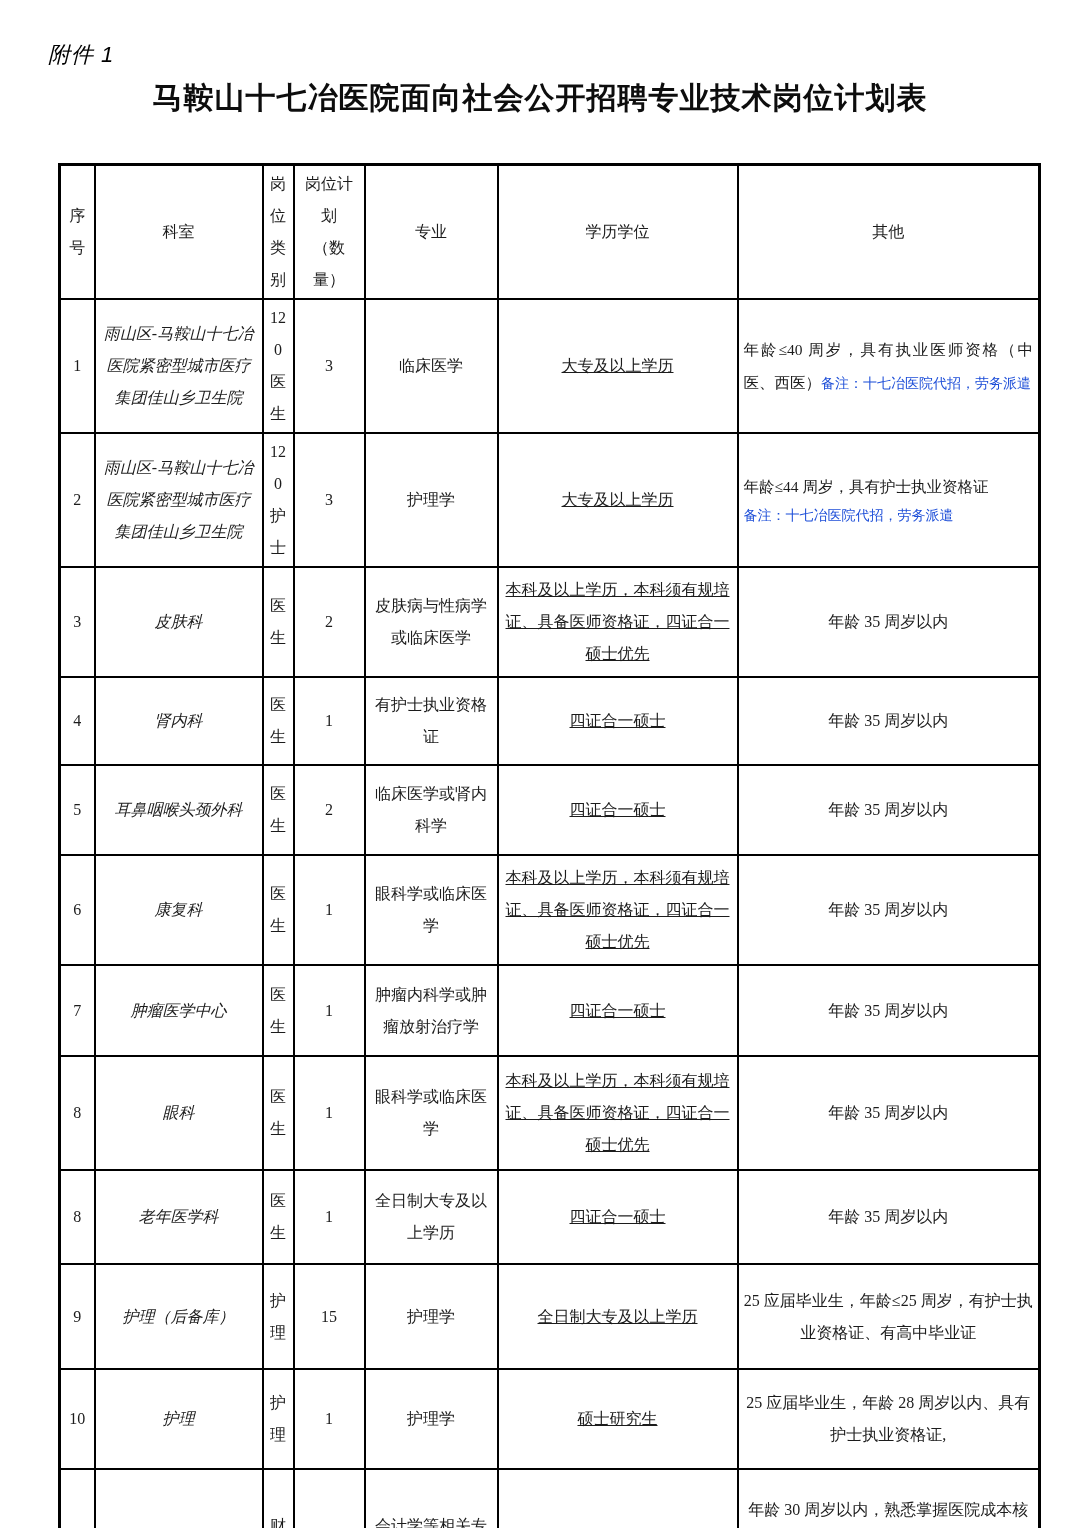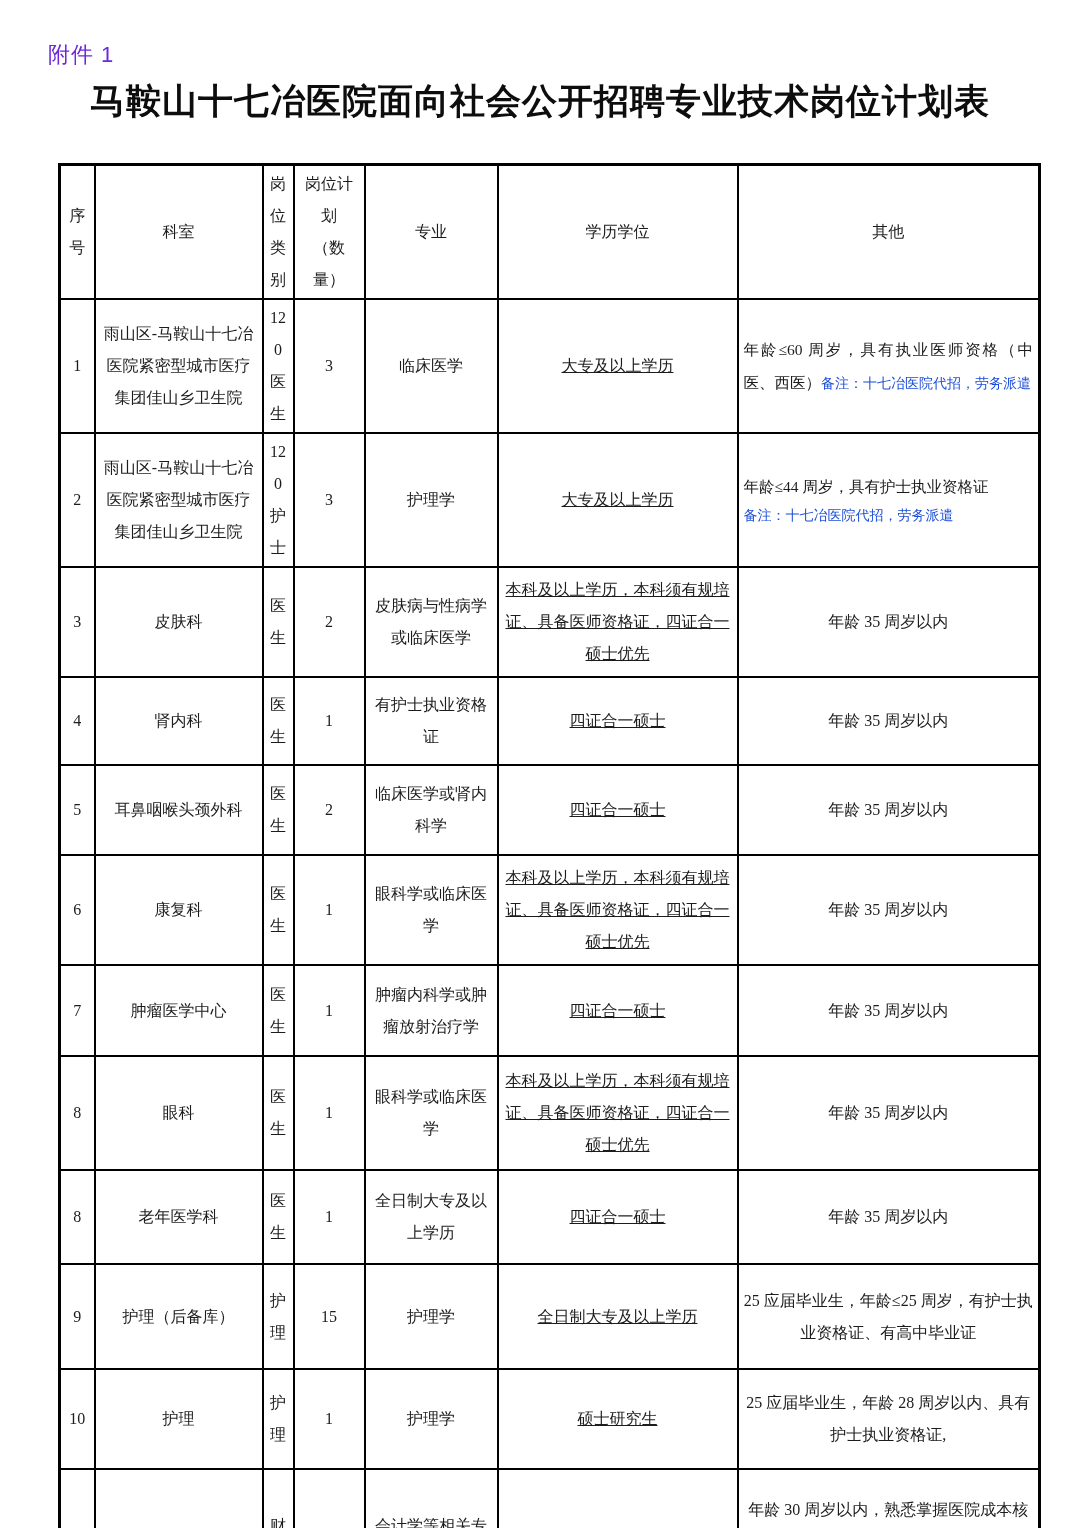--- a/index.html
+++ b/index.html
@@ -6,27 +6,27 @@
   body{
     width:1080px;height:1528px;
     background:#ffffff;
     color:#1c1c1c;
     font-family:"Liberation Serif","DejaVu Serif",serif;
     position:relative;
   }
   .attachment{
     position:absolute;top:40px;left:48px;
     font-family:"Liberation Sans","DejaVu Sans",sans-serif;
-    font-size:22px;letter-spacing:1px;color:#6d28d9;
+    font-size:22px;letter-spacing:1px;color:#000000;font-style:italic;
   }
   .doc-title{
     position:absolute;top:78px;left:0;width:1080px;
     text-align:center;
     font-family:"Liberation Sans","DejaVu Sans",sans-serif;
-    font-weight:bold;font-size:35px;color:#0d0d0d;
+    font-weight:bold;font-size:30px;color:#0d0d0d;
     letter-spacing:1px;
   }
   table.plan{
     position:absolute;top:163px;left:58px;
     width:980px;
     border-collapse:collapse;
     table-layout:fixed;
     border:3px solid #000;
   }
   table.plan td, table.plan th{
@@ -42,21 +42,21 @@
   }
   th.hdr{font-size:17px;}
   th.plan-hdr{white-space:pre-line;line-height:1.9;padding:2px 2px;}
   td.cat, th.cat{
     white-space:pre-line;
     line-height:1.75;
     padding:2px 1px;
     font-size:16px;
   }
   td.idx{font-size:16px;padding:2px 2px;}
-  td.dept{line-height:1.85;padding:2px 4px;}
+  td.dept{line-height:1.85;padding:2px 4px;font-style:italic;}
   td.edu{line-height:2.1;padding:2px 6px;text-decoration:underline;}
   td.other{line-height:2.1;padding:2px 8px;}
   td.other.just{
     text-align:justify;
     text-justify:inter-character;
     font-size:15.5px;
     line-height:2.15;
   }
   .remark{font-size:14px;color:#1d4ed8;}
   .remark.block{display:block;text-align:left;line-height:1.9;}
@@ -94,21 +94,21 @@
 
     <tr style="height:88px">
       <td class="idx">1</td>
       <td class="dept">雨山区-马鞍山十七冶医院紧密型城市医疗集团佳山乡卫生院</td>
       <td class="cat">120
 医
 生</td>
       <td>3</td>
       <td>临床医学</td>
       <td class="edu">大专及以上学历</td>
-      <td class="other just"><span>年龄≤60 周岁，具有执业医师资格（中医、西医）</span><span class="remark">备注：十七冶医院代招，劳务派遣</span></td>
+      <td class="other just"><span>年龄≤40 周岁，具有执业医师资格（中医、西医）</span><span class="remark">备注：十七冶医院代招，劳务派遣</span></td>
     </tr>
 
     <tr style="height:88px">
       <td class="idx">2</td>
       <td class="dept">雨山区-马鞍山十七冶医院紧密型城市医疗集团佳山乡卫生院</td>
       <td class="cat">120
 护
 士</td>
       <td>3</td>
       <td>护理学</td>

